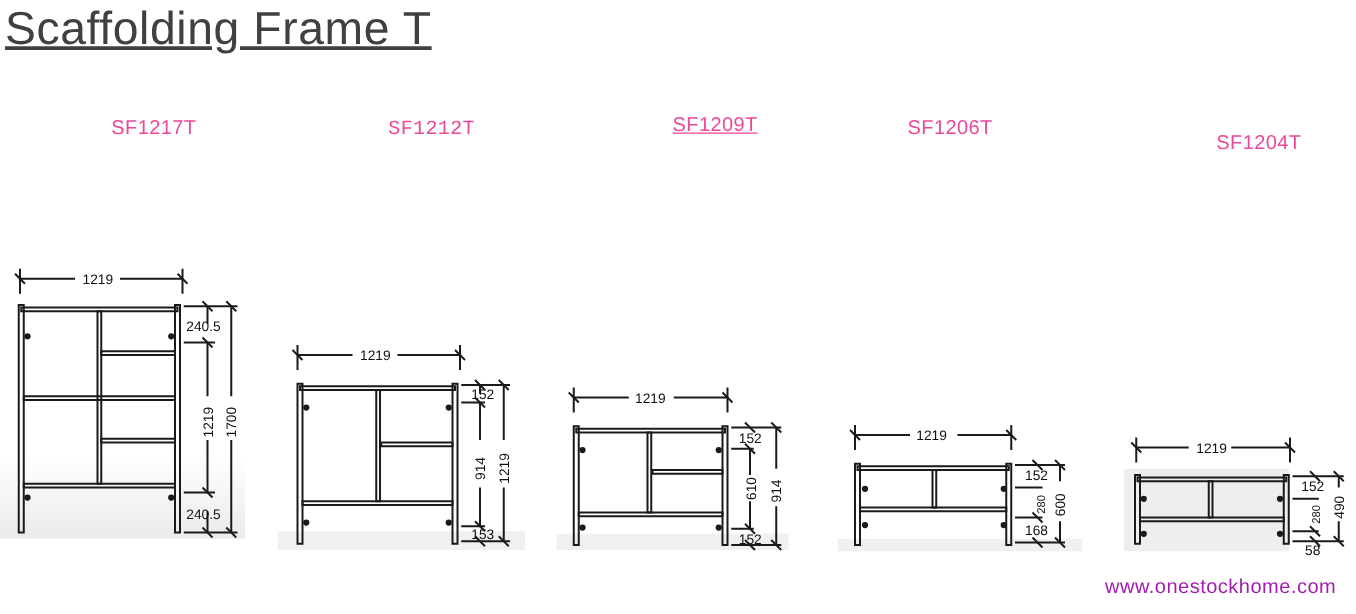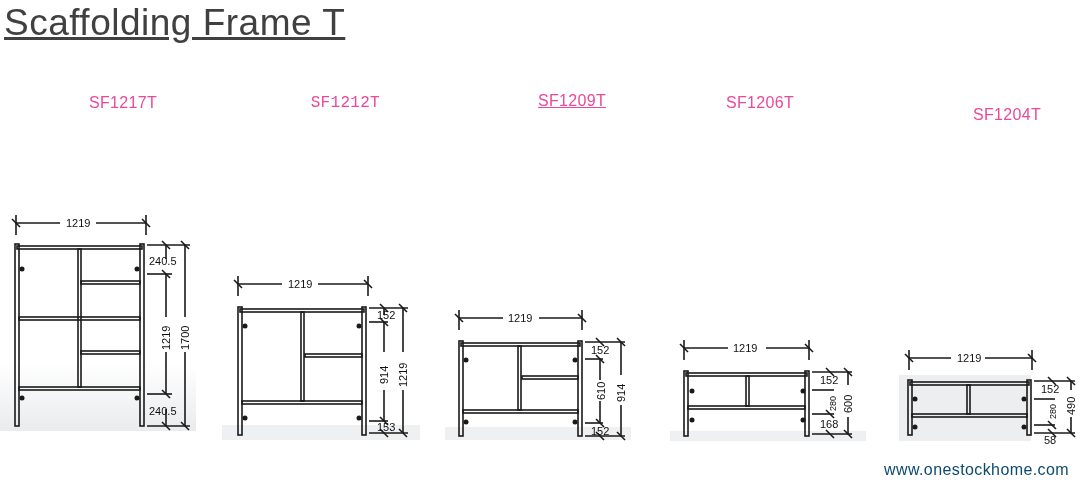--- a/index.html
+++ b/index.html
@@ -1,21 +1,21 @@
 <!DOCTYPE html>
 <html><head>
 <meta charset="utf-8">
 <style>
   html, body { margin: 0; padding: 0; background: #ffffff; }
   body { width: 1085px; height: 491px; position: relative; overflow: hidden; font-family: "Liberation Sans", sans-serif; color: #1a1a1a; }
   .title { position: absolute; left: 4px; top: 0px; font-size: 37px; font-weight: normal; letter-spacing: 0.5px; color: #404040; line-height: 46px; text-decoration: underline; }
   .model-label { position: absolute; font-size: 16px; color: #ec4899; letter-spacing: 0.3px; text-align: right; width: 140px; }
   .drawing { position: absolute; }
   .drawing svg { display: block; }
-  .footer { position: absolute; right: 16px; top: 461px; font-size: 16px; color: #0c4a6e; letter-spacing: 0.4px; }
+  .footer { position: absolute; right: 16px; top: 461px; font-size: 16px; color: #a21caf; letter-spacing: 0.4px; }
   svg text { font-family: "Liberation Sans", sans-serif; font-size: 11px; fill: #111; }
 </style>
 </head>
 <body>
 
 <div class="title">Scaffolding Frame T</div>
 
 <div class="model-label" style="left:17px; top:94px;">SF1217T</div>
 <div class="model-label" style="left:240px; top:94px;font-family:Liberation Mono, monospace;">SF1212T</div>
 <div class="model-label" style="left:466px; top:92px;text-decoration:underline;">SF1209T</div>

